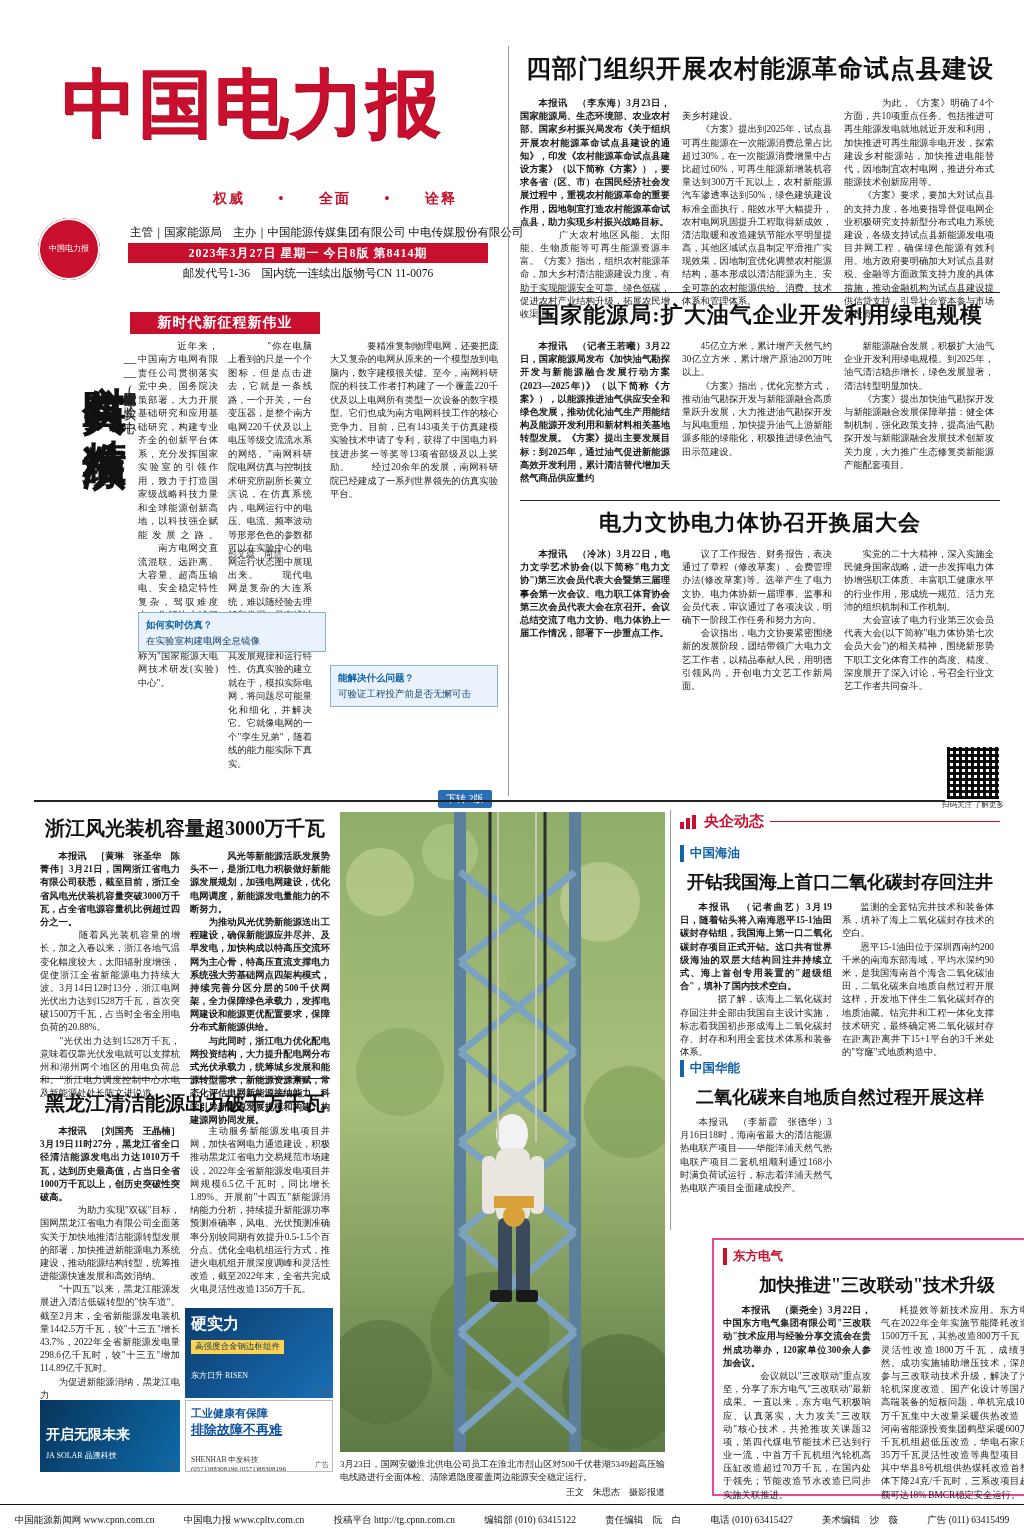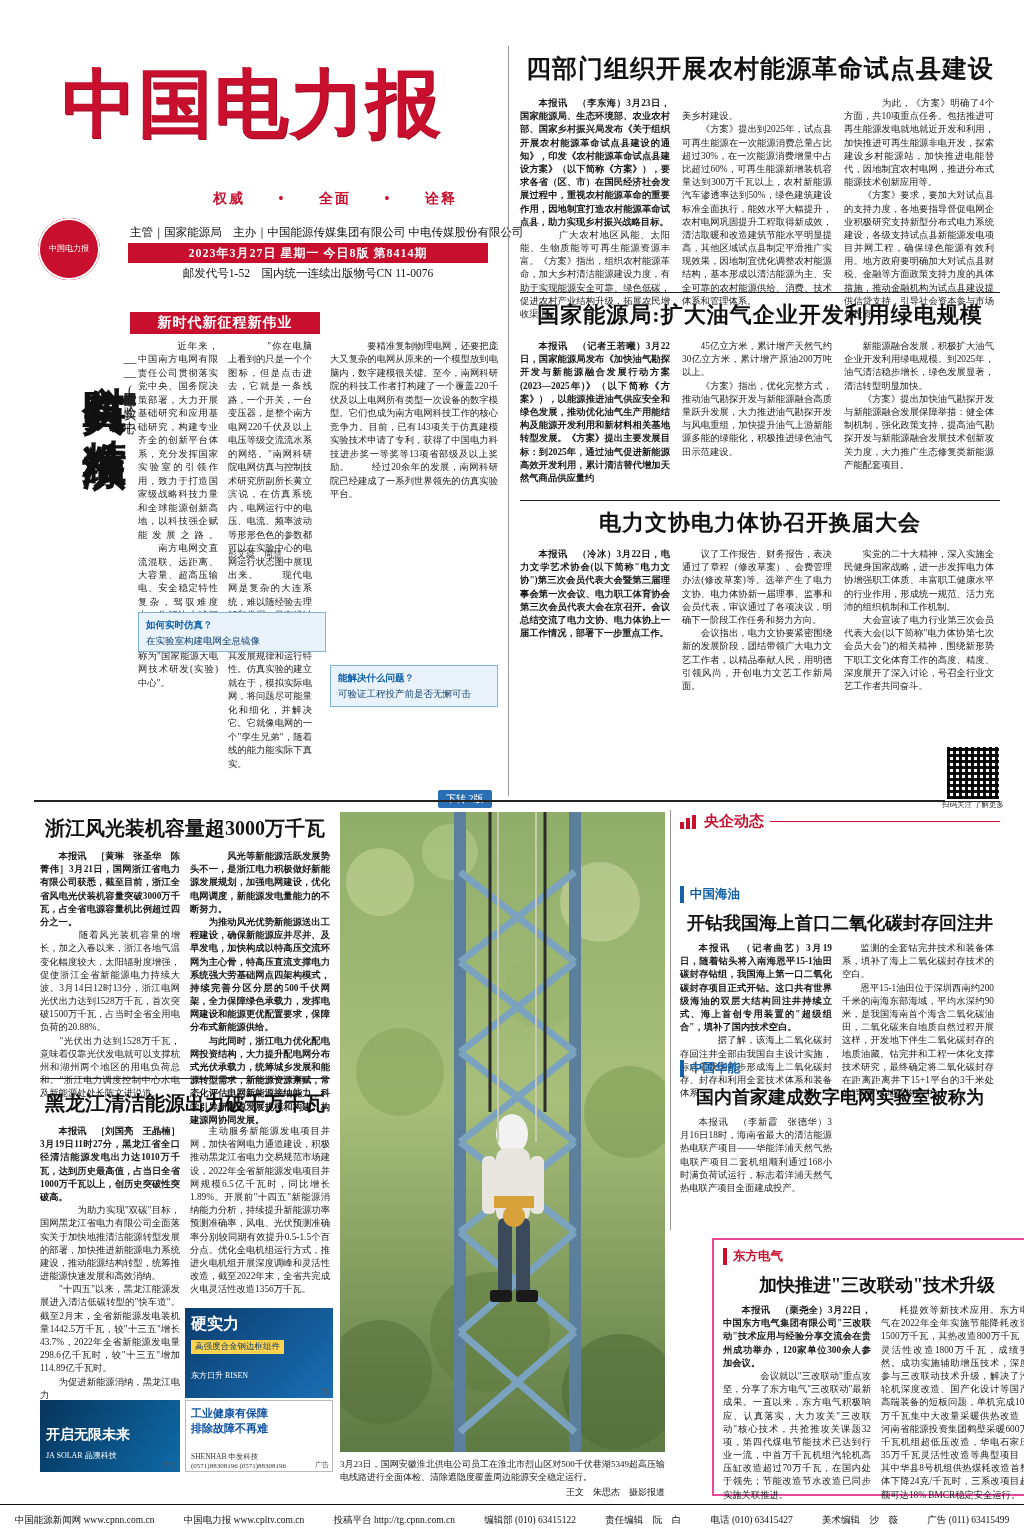--- a/index.html
+++ b/index.html
@@ -167,21 +167,21 @@
     <div class="slogan">
       <span>权威</span>
       <span>•</span>
       <span>全面</span>
       <span>•</span>
       <span>诠释</span>
     </div>
     <div class="seal">中国电力报</div>
     <div class="mh-line1">主管｜国家能源局　主办｜中国能源传媒集团有限公司 中电传媒股份有限公司</div>
     <div class="mh-redbar">2023年3月27日 星期一 今日8版 第8414期</div>
-    <div class="mh-line3">邮发代号1-52　国内统一连续出版物号CN 11-0076</div>
+    <div class="mh-line3">邮发代号1-36　国内统一连续出版物号CN 11-0076</div>
   </div>
 
   <div class="vsep" style="left:508px;top:46px;height:750px;"></div>
 
   <div class="a1">
     <div class="art-head">四部门组织开展农村能源革命试点县建设</div>
     <div class="cols">
       <div class="body-col">
         <span class="byline">本报讯　（李东海）3月23日，国家能源局、生态环境部、农业农村部、国家乡村振兴局发布《关于组织开展农村能源革命试点县建设的通知》，印发《农村能源革命试点县建设方案》（以下简称《方案》），要求各省（区、市）在国民经济社会发展过程中，重视农村能源革命的重要作用，因地制宜打造农村能源革命试点县，助力实现乡村振兴战略目标。</span>
         <div style="white-space:pre-line;">　　广大农村地区风能、太阳能、生物质能等可再生能源资源丰富。《方案》指出，组织农村能源革命，加大乡村清洁能源建设力度，有助于实现能源安全可靠、绿色低碳，促进农村产业结构升级，拓展农民增收渠道。</div>
@@ -285,21 +285,21 @@
   </div>
 
   <div class="ad" style="left:40px;top:1400px;width:140px;height:72px;background:linear-gradient(120deg,#07355c,#0e6aa8);color:#fff;padding:6px;">
     <div style="font-size:14px;font-weight:bold;margin-top:20px;">开启无限未来</div>
     <div style="font-size:8px;margin-top:6px;">JA SOLAR 晶澳科技</div>
     <div class="ad-label">广告</div>
   </div>
 
   <div class="ad" style="left:185px;top:1400px;width:148px;height:72px;background:#fff;border:1px solid #bbb;padding:5px;">
     <div style="font-size:11px;font-weight:bold;color:#0b4f9e;">工业健康有保障</div>
-    <div style="font-size:11px;font-weight:bold;color:#0b4f9e;">排除故障不再难</div>
+    <div style="font-size:13px;font-weight:bold;color:#0b4f9e;text-decoration:underline;">排除故障不再难</div>
     <div style="font-size:7.5px;margin-top:16px;color:#333;">SHENHAB 申发科技</div>
     <div style="font-size:7px;color:#333;">(0571)88308196 (0571)88308196</div>
     <div class="ad-label">广告</div>
   </div>
 
   <div class="photo">
     <svg width="325" height="640" viewBox="0 0 325 640">
       <defs>
         <linearGradient id="sky" x1="0" y1="0" x2="0" y2="1">
           <stop offset="0%" stop-color="#8fae6a"></stop>
@@ -371,36 +371,36 @@
   <div class="c-head">
     <span class="bars">
       <i style="left:0;height:7px;"></i>
         <i style="left:6px;height:11px;"></i>
         <i style="left:12px;height:14px;"></i>
     </span>
     <span>央企动态</span>
     <span style="flex:1;height:1px;background:#c8102e;"></span>
   </div>
 
-  <div style="position:absolute;left:680px;top:886px;width:320px;">
+  <div style="position:absolute;left:680px;top:845px;width:320px;">
     <div class="sub-label">中国海油</div>
     <div class="c-art-head" style="margin-top:8px;">开钻我国海上首口二氧化碳封存回注井</div>
     <div class="c-cols">
       <div class="body-col">
         <span class="byline">本报讯　（记者曲艺）3月19日，随着钻头将入南海恩平15-1油田碳封存钻组，我国海上第一口二氧化碳封存项目正式开钻。这口共有世界级海油的双层大结构回注井持续立式、海上首创专用装置的"超级组合"，填补了国内技术空白。</span>
         <div style="white-space:pre-line;">　　据了解，该海上二氧化碳封存回注井全部由我国自主设计实施，标志着我国初步形成海上二氧化碳封存、封存和利用全套技术体系和装备体系。</div>
       </div>
       <div class="body-col" style="white-space:pre-line;">监测的全套钻完井技术和装备体系，填补了海上二氧化碳封存技术的空白。
 　　恩平15-1油田位于深圳西南约200千米的南海东部海域，平均水深约90米，是我国海南首个海含二氧化碳油田，二氧化碳来自地质自然过程开展这样，开发地下伴生二氧化碳封存的地质油藏。钻完井和工程一体化支撑技术研究，最终确定将二氧化碳封存在距离距离井下15+1平台的3千米处的"穹窿"式地质构造中。</div>
     </div>
   </div>
 
   <div style="position:absolute;left:680px;top:1060px;width:320px;">
     <div class="sub-label">中国华能</div>
-    <div class="c-art-head" style="margin-top:8px;">国内首家建成数字电网实验室被称为</div>
+    <div class="c-art-head" style="margin-top:8px;">二氧化碳来自地质自然过程开展这样</div>
     <div class="c-cols">
       <div class="body-col">本报讯　（李新霞　张德华）3月16日18时，海南省最大的清洁能源热电联产项目——华能洋浦天然气热电联产项目二套机组顺利通过168小时满负荷试运行，标志着洋浦天然气热电联产项目全面建成投产。</div>
     </div>
   </div>
 
   <div class="redbox">
     <div class="sub-label" style="color:#c8102e;border-left-color:#c8102e;">东方电气</div>
     <div class="c-art-head" style="margin-top:8px;">加快推进"三改联动"技术升级</div>
     <div class="c-cols">
       <div class="body-col" style="width:148px;">

